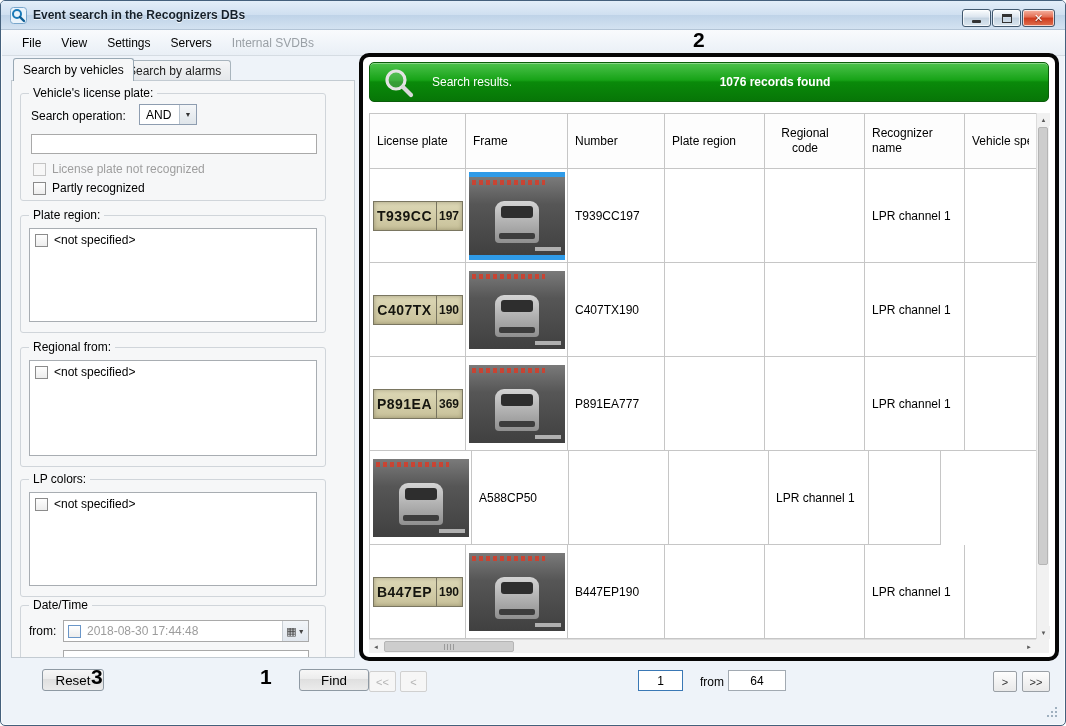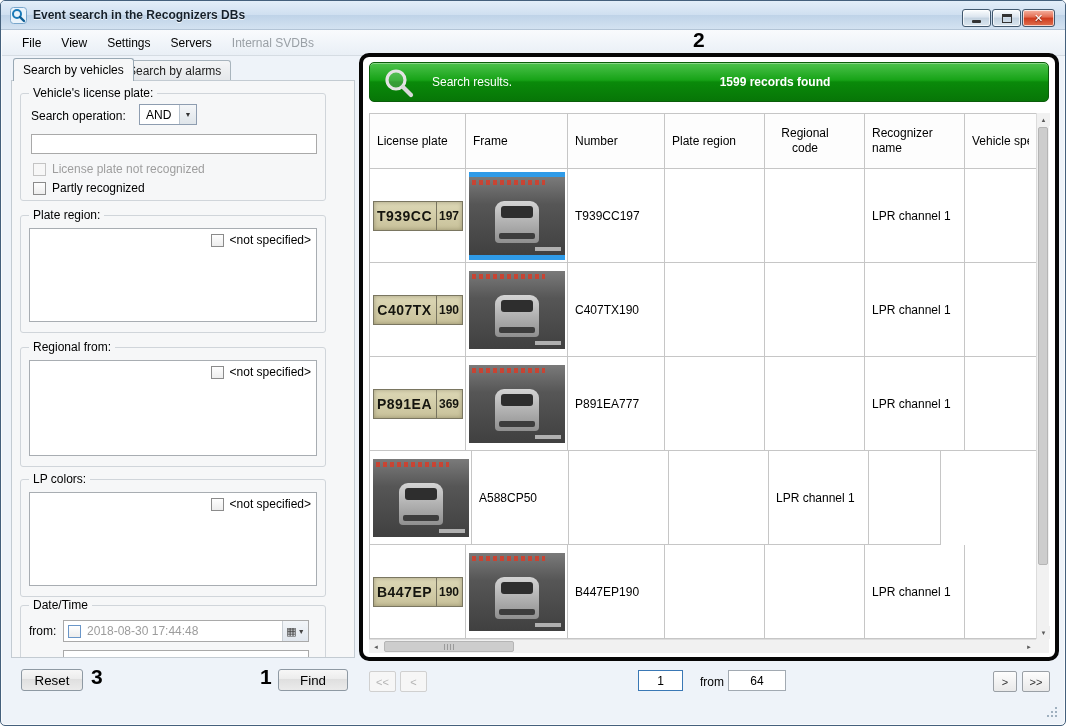--- a/index.html
+++ b/index.html
@@ -45,31 +45,31 @@
   .combo{position:absolute;left:118px;top:10px;width:58px;height:21px;border:1px solid #8e9db0;background:#fff;display:flex;align-items:center;cursor:default;}
   .combo-text{flex:1;padding-left:6px;}
   .combo-arrow{width:17px;height:100%;border-left:1px solid #b9c4cf;background:linear-gradient(#f4f6f8,#dfe5ea);display:flex;align-items:center;justify-content:center;font-size:7px;color:#333;}
   .text-input{position:absolute;left:10px;top:40px;width:286px;height:20px;border:1px solid #a9a9a9;background:#fff;font-size:12px;padding:0 4px;font-family:inherit;}
   .cb-row{position:absolute;display:flex;align-items:center;gap:6px;}
   .cb{width:13px;height:13px;border:1px solid #8b8b8b;background:linear-gradient(#fefefe,#ededed);flex:0 0 auto;}
   .cb.disabled{border-color:#c4c4c4;background:#f7f7f7;}
   .cb.blue{border-color:#6a96c8;}
   .cb-label.disabled{color:#9e9e9e;}
   .list{position:absolute;left:8px;background:#fff;border:1px solid #a8adb2;width:288px;}
-  .list-item{display:flex;align-items:center;gap:6px;padding:4px 5px;justify-content:flex-end;}
+  .list-item{display:flex;align-items:center;gap:6px;padding:4px 5px;}
   .date-ctl{position:absolute;left:42px;top:14px;width:246px;height:22px;border:1px solid #a9a9a9;background:#fff;display:flex;align-items:center;}
   .date-ctl .cb{margin-left:4px;}
   .date-text{flex:1;color:#9c9c9c;padding-left:6px;}
   .cal-btn{width:26px;height:100%;border-left:1px solid #c9cfd5;background:linear-gradient(#f2f5f8,#e1e7ee);display:flex;align-items:center;justify-content:center;gap:1px;color:#444;}
   .cal-glyph{font-size:11px;line-height:1;}
   .cal-arrow{font-size:7px;}
   .date-ctl-clip{position:absolute;left:42px;top:44px;width:246px;height:22px;border:1px solid #a9a9a9;background:#fff;}
   
   .btn{display:flex;align-items:center;justify-content:center;border:1px solid #8e99a3;border-radius:3px;cursor:default;
-    background:linear-gradient(#f7f7f7,#ececec 45%,#dfdfdf 46%,#ebebeb);}
+    background:linear-gradient(#f7f7f7,#ececec 45%,#dfdfdf 46%,#ebebeb);margin-left:21px;}
   .btn-reset{position:absolute;left:20px;top:668px;width:62px;height:22px;}
   .btn-find{position:absolute;left:277px;top:668px;width:70px;height:22px;}
   .marker{position:absolute;font-weight:bold;font-size:21px;z-index:20;}
   .marker-1{left:259px;top:664px;}
   .marker-2{left:692px;top:27px;}
   .marker-3{left:90px;top:664px;}
   .pg-btn{position:absolute;display:flex;align-items:center;justify-content:center;border:1px solid #9aa0a6;border-radius:2px;background:linear-gradient(#fdfdfd,#e9e9e9);font-size:11px;color:#333;cursor:default;}
   .pg-btn.disabled{border-color:#d0d0d0;background:#f6f6f6;color:#b4b4b4;}
   .pg-first{left:368px;top:670px;width:27px;height:21px;}
   .pg-prev{left:399px;top:670px;width:27px;height:21px;}
@@ -229,21 +229,21 @@
 
   <div class="results-box">
     <div class="green-bar">
       <span class="search-icon-wrap">
         <svg width="34" height="34" viewBox="0 0 34 34">
           <circle cx="14" cy="14" r="9" fill="rgba(255,255,255,0.18)" stroke="#e4e4e4" stroke-width="3.2"></circle>
           <line x1="21" y1="21" x2="29" y2="29" stroke="#d9d9d9" stroke-width="4.2" stroke-linecap="round"></line>
         </svg>
       </span>
       <span class="status-text">Search results.</span>
-      <span class="records-text">1599 records found</span>
+      <span class="records-text">1076 records found</span>
     </div>
 
     <div class="results-table">
       <div class="thead">
         <div class="th col1">
             <span>License plate</span>
           </div>
         <div class="th col2">
             <span>Frame</span>
           </div>

